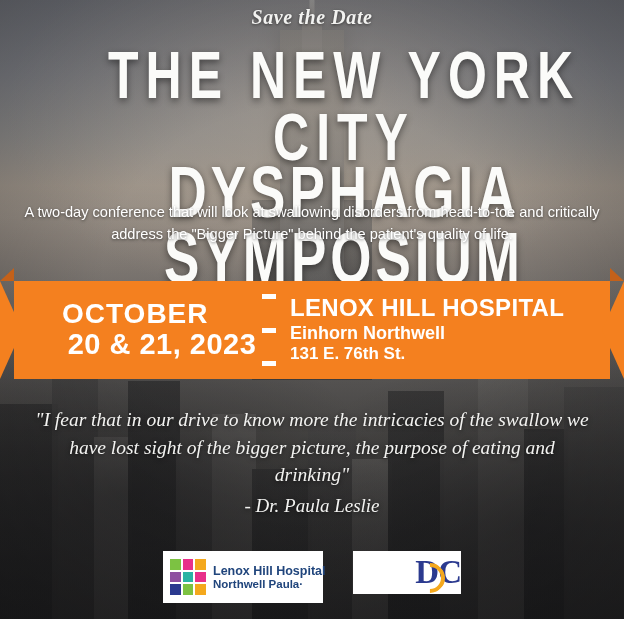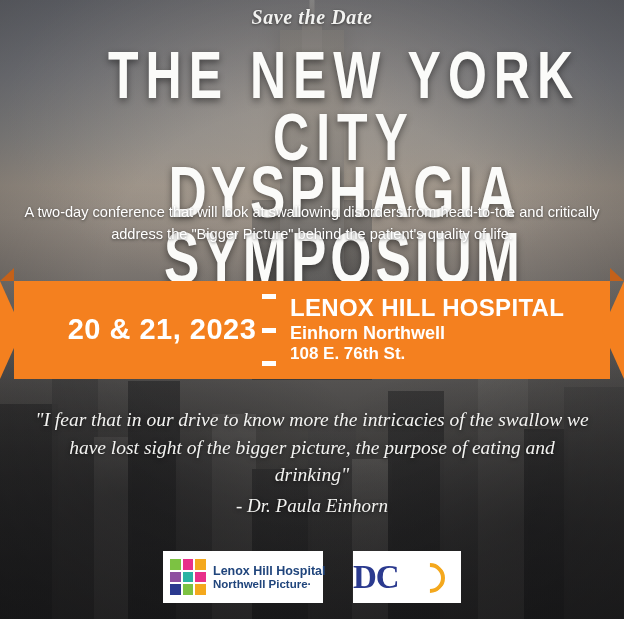--- a/index.html
+++ b/index.html
@@ -351,22 +351,22 @@
     white-space: nowrap;
   }
   .lenox-l2 {
     font-size: 11.5px;
     font-weight: bold;
     color: #20457c;
     white-space: nowrap;
   }
   .logo-dc {
     width: 108px;
-    height: 52px;
-    justify-content: flex-start;
+    height: 43px;
+    justify-content: flex-end;
     position: relative;
   }
   .dc-text {
     font-family: "Liberation Serif", serif;
     font-weight: bold;
     font-size: 33px;
     color: #2b3a8f;
     letter-spacing: -1px;
     position: relative;
   }
@@ -424,55 +424,56 @@
 
     <div class="banner-wrap">
       <div class="ribbon-left"></div>
       <div class="ribbon-right"></div>
       <div class="banner-main"></div>
       <div class="banner-notch-l"></div>
       <div class="banner-notch-r"></div>
 
       <div class="banner-inner">
         <div class="date-block">
+          <div class="date-month">OCTOBER</div>
           <div class="date-days">20 &amp; 21, 2023</div>
         </div>
         <div class="divider-bars">
           <i></i>
             <i></i>
             <i></i>
         </div>
         <div class="venue-block">
           <div class="venue-name">LENOX HILL HOSPITAL</div>
           <div class="venue-room">Einhorn Northwell</div>
-          <div class="venue-addr1">108 E. 76th St.</div>
+          <div class="venue-addr1">131 E. 76th St.</div>
         </div>
       </div>
     </div>
 
     <div class="quote">"I fear that in our drive to know more the intricacies of the swallow we have lost sight of the bigger picture, the purpose of eating and drinking"</div>
-    <div class="quote-attr">- Dr. Paula Einhorn</div>
+    <div class="quote-attr">- Dr. Paula Leslie</div>
 
     <div class="logos">
 
       <div class="logo-card logo-lenox">
         <div class="logo-squares">
           <span style="background:#7cc242"></span>
           <span style="background:#e8308a"></span>
           <span style="background:#f4a81d"></span>
           <span style="background:#8e4fa0"></span>
           <span style="background:#2bb3a3"></span>
           <span style="background:#e8308a"></span>
           <span style="background:#2b3a8f"></span>
           <span style="background:#7cc242"></span>
           <span style="background:#f4a81d"></span>
         </div>
         <div class="lenox-text">
           <div class="lenox-l1">Lenox Hill Hospital</div>
-          <div class="lenox-l2">Northwell Picture·</div>
+          <div class="lenox-l2">Northwell Paula·</div>
         </div>
       </div>
 
       <div class="logo-card logo-dc">
         <div class="dc-text">DC</div>
         <div class="dc-swoosh"></div>
       </div>
 
     </div>
 

